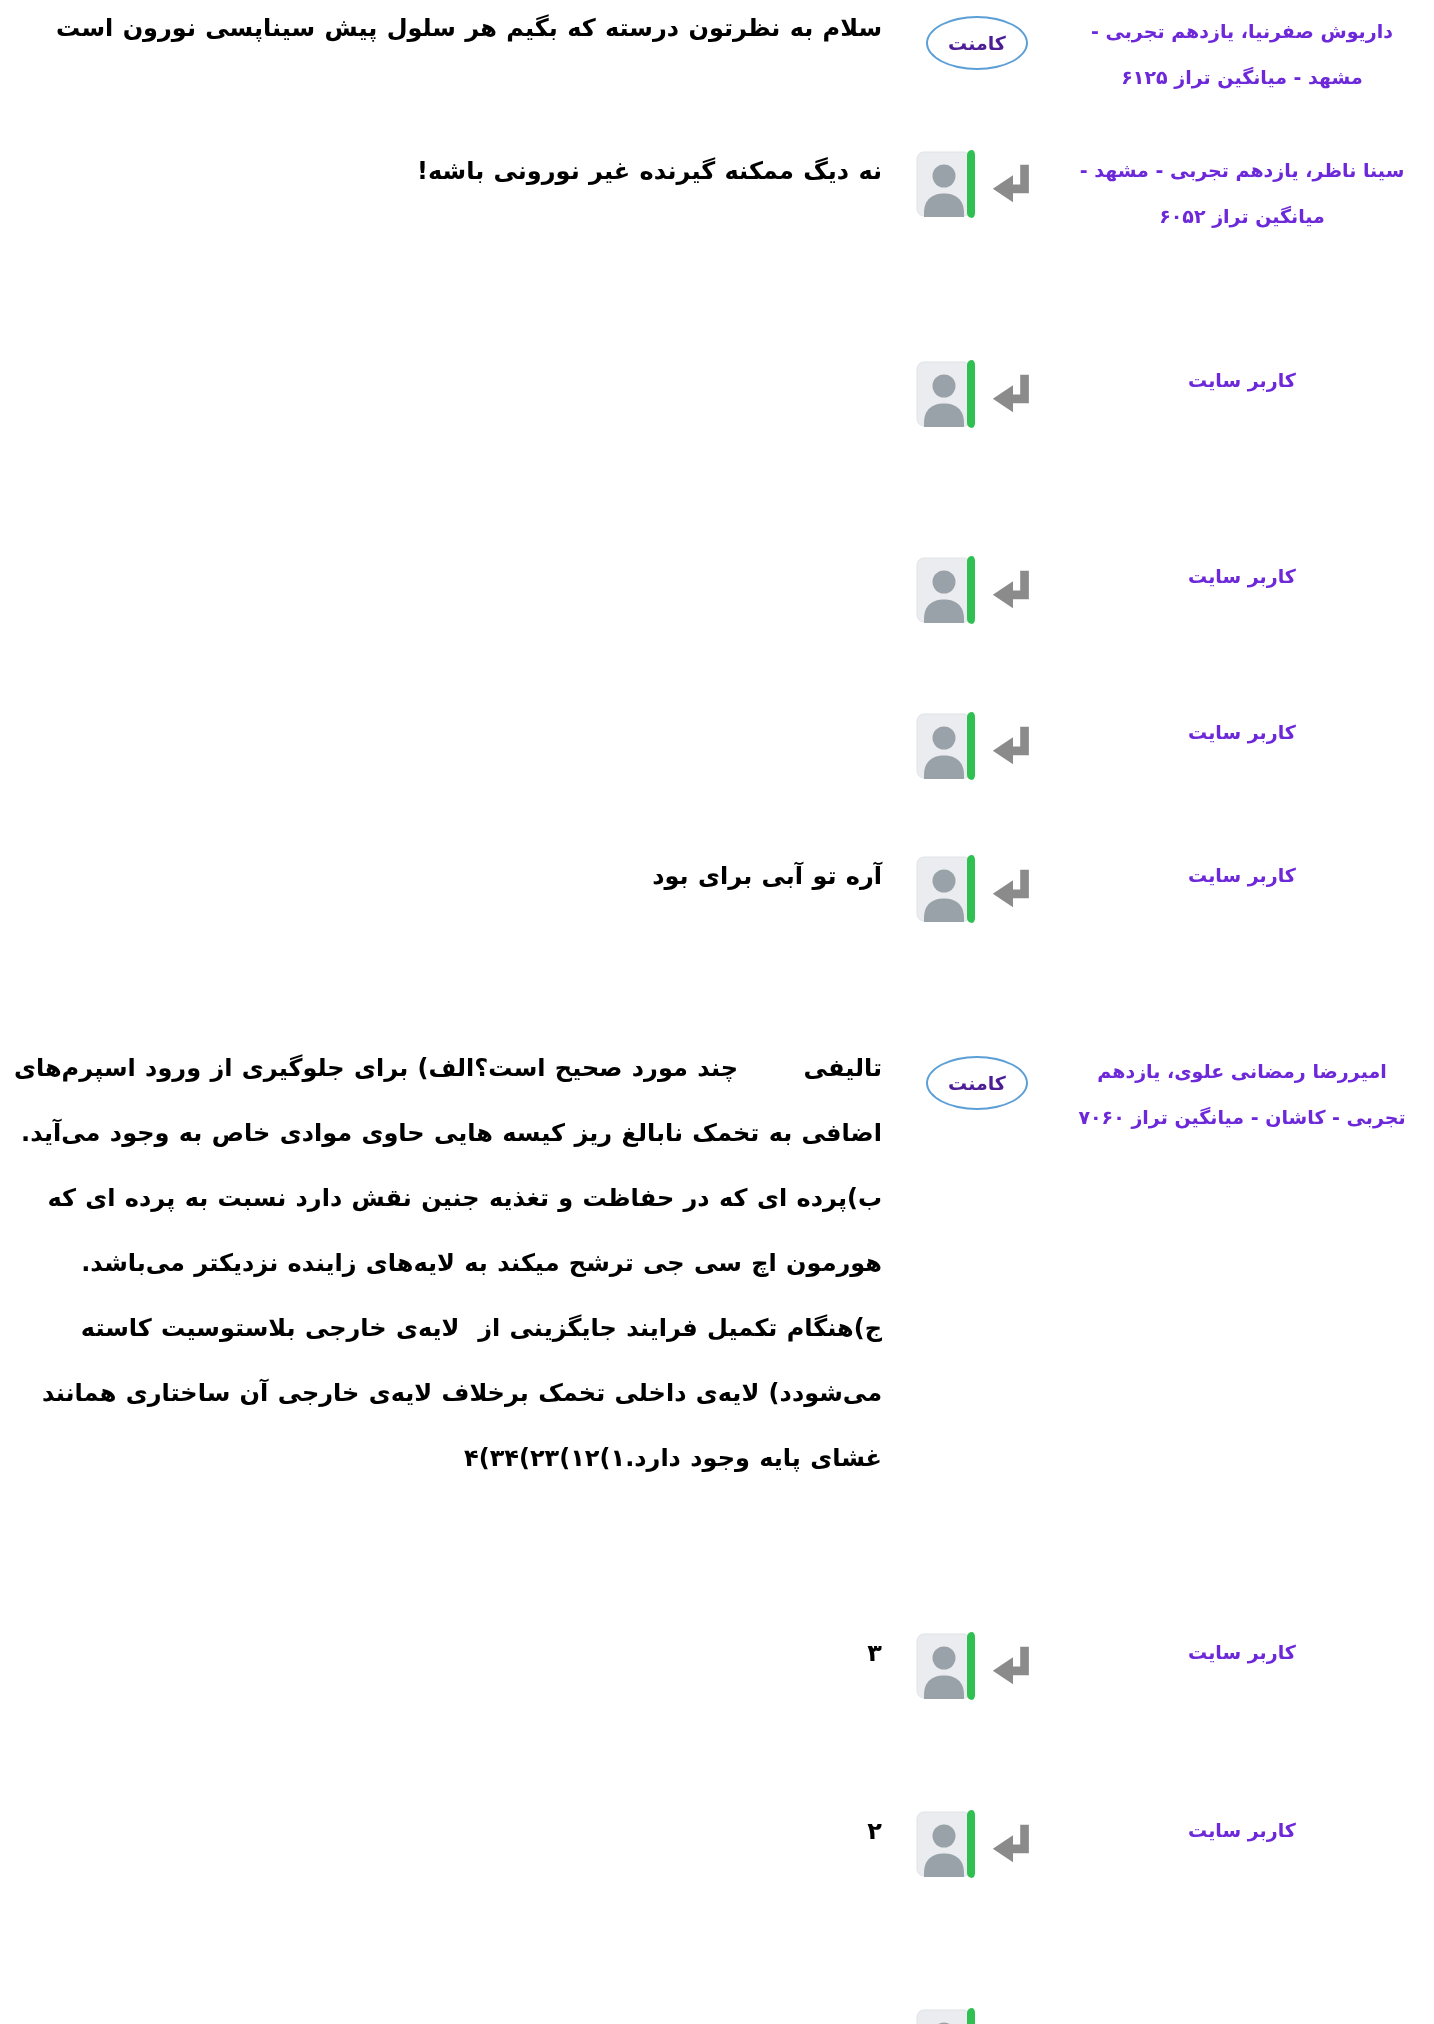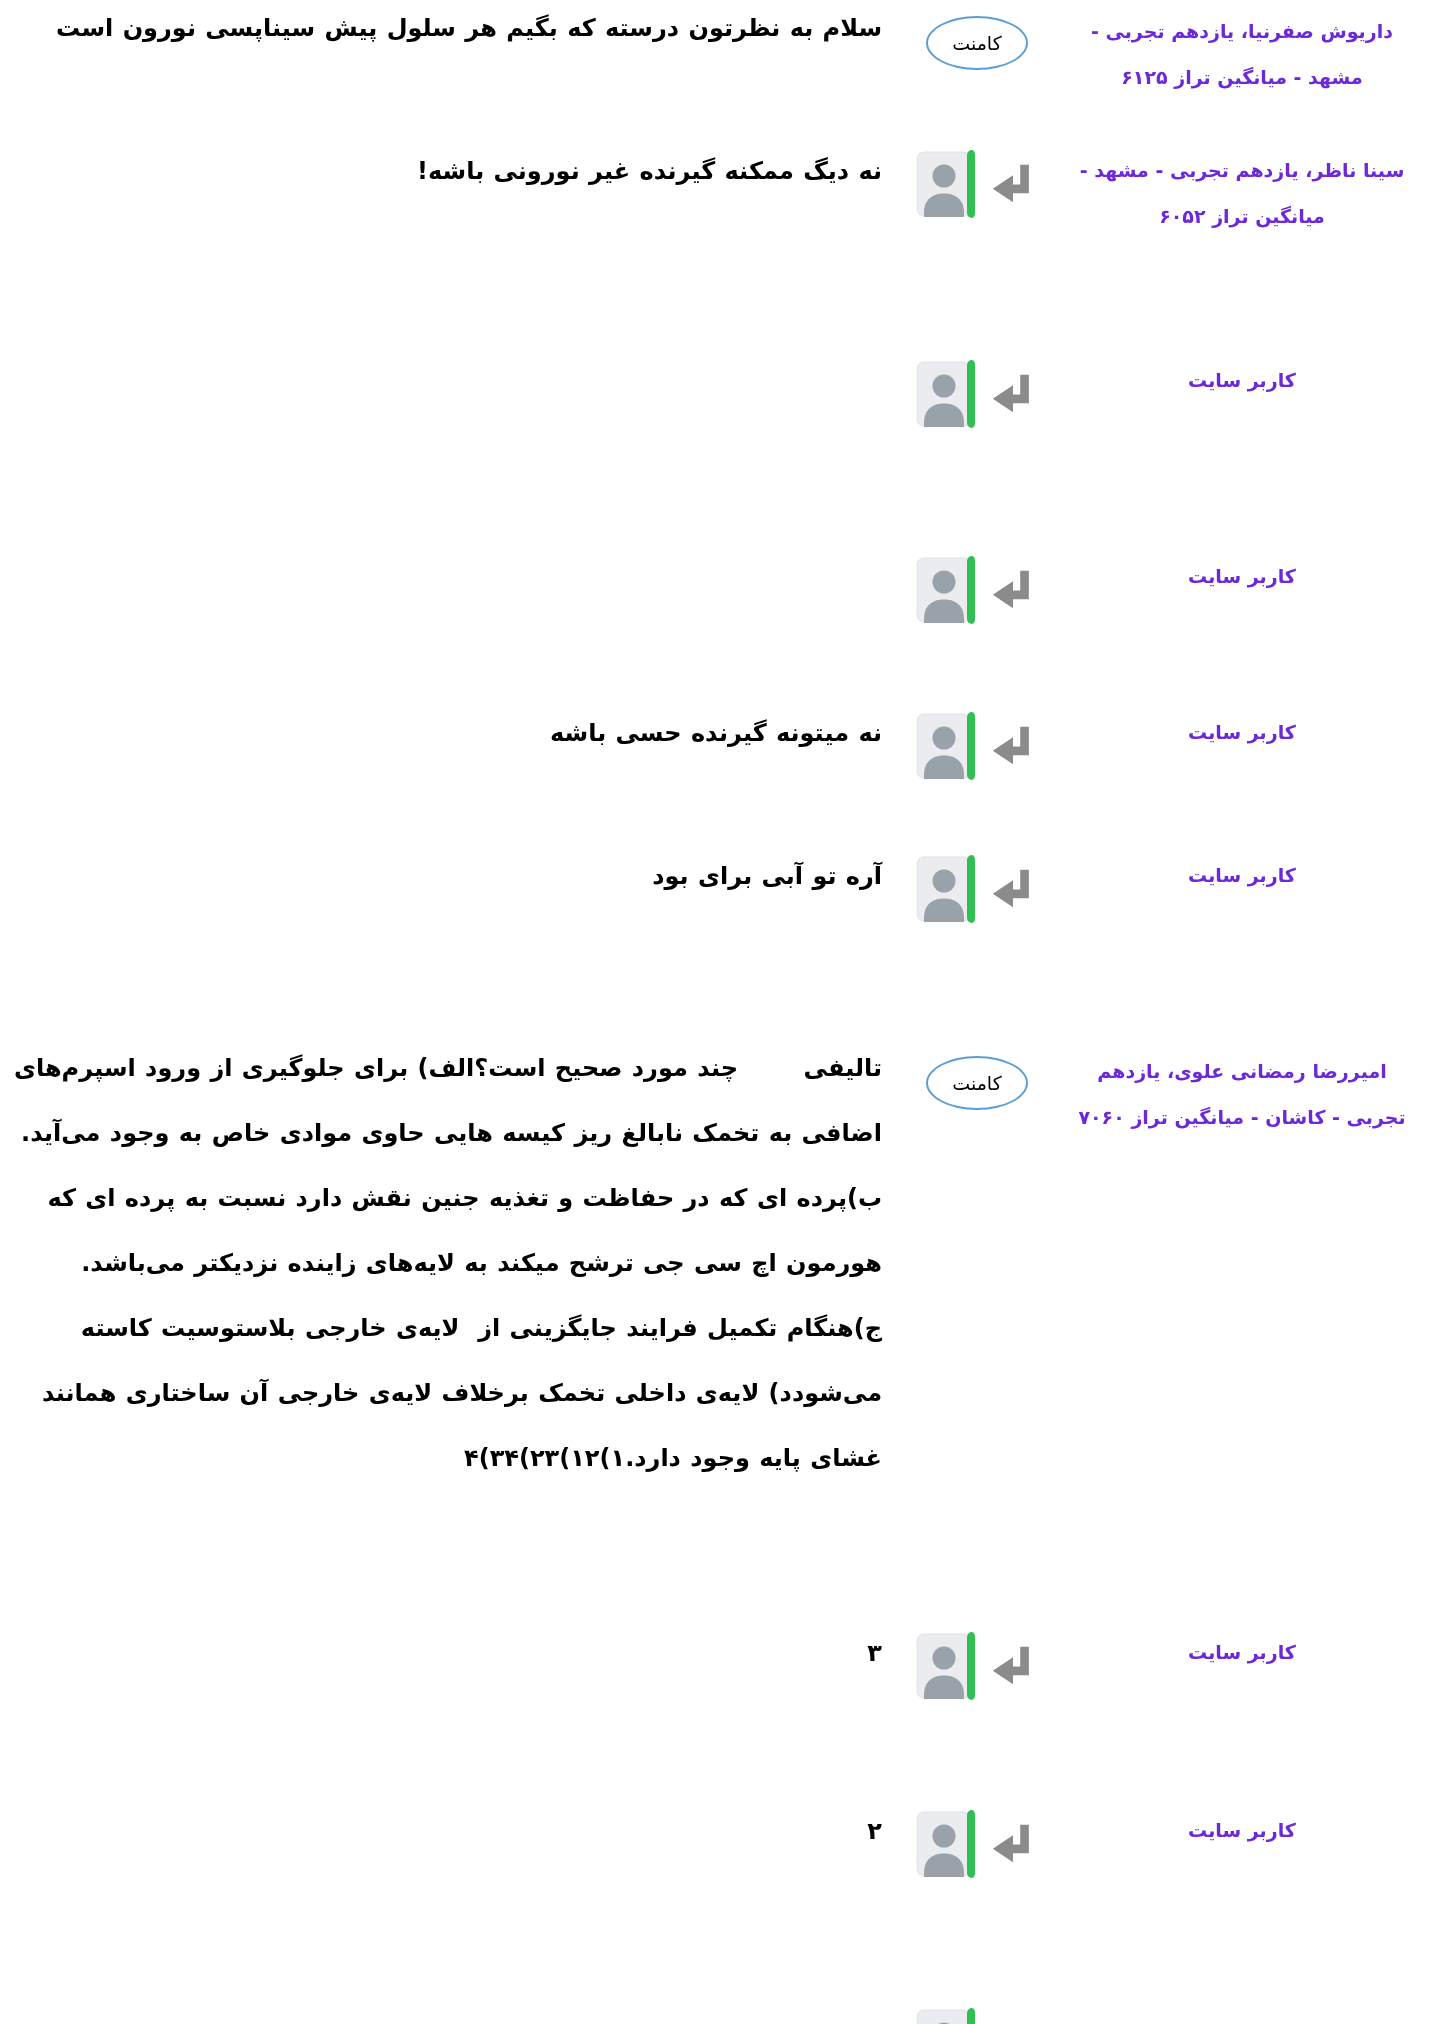--- a/index.html
+++ b/index.html
@@ -20,21 +20,21 @@
   }
   .icons {
     width: 170px; flex: none;
     display: flex; justify-content: center; align-items: flex-start;
     gap: 16px; padding-top: 4px;
   }
   .badge {
     min-width: 102px; height: 54px; margin-top: 4px;
     border: 2px solid #5c9fd6; border-radius: 50%;
     display: flex; align-items: center; justify-content: center;
-    font-size: 19px; font-weight: 400; color: #000000;
+    font-size: 19px; font-weight: 700; color: #4c1d95;
     padding: 0 14px; background: #fff;
   }
   .arrow { margin-top: 10px; flex: none; }
   .avatar { position: relative; width: 56px; height: 66px; flex: none; }
   .avatar .bar {
     position: absolute; top: -1px; right: -5px;
     width: 10px; height: 68px;
     background: #2fc051; border-radius: 8px;
     border-right: 2px solid #ffffff;
   }
@@ -136,21 +136,20 @@
           </svg></span>
       <span class="avatar">
         <svg width="56" height="66" viewBox="0 0 56 66" aria-hidden="true">
           <rect x="1" y="1" width="54" height="64" rx="7" fill="#eaecef" stroke="#e0e3e7" stroke-width="1"></rect>
           <circle cx="28" cy="25" r="11.5" fill="#99a1a9"></circle>
           <path d="M8 62 c0 -14 9 -19.5 20 -19.5 c11 0 20 5.5 20 19.5 l0 4 l-40 0 z" fill="#99a1a9"></path>
         </svg>
         <i class="bar"></i>
       </span>
     </div>
-    <div class="text">نه میتونه گیرنده حسی باشه</div>
   </div>
     <div class="row reply">
     <div class="name">کاربر سایت</div>
     <div class="icons">
 
       <span class="arrow"><svg width="50" height="46" viewBox="0 0 52 46" aria-hidden="true">
             <path d="M38 3 V28 H22" fill="none" stroke="#8b8b8b" stroke-width="9"></path>
             <path d="M26 14 L26 42 L5 28 Z" fill="#8b8b8b"></path>
           </svg></span>
       <span class="avatar">

